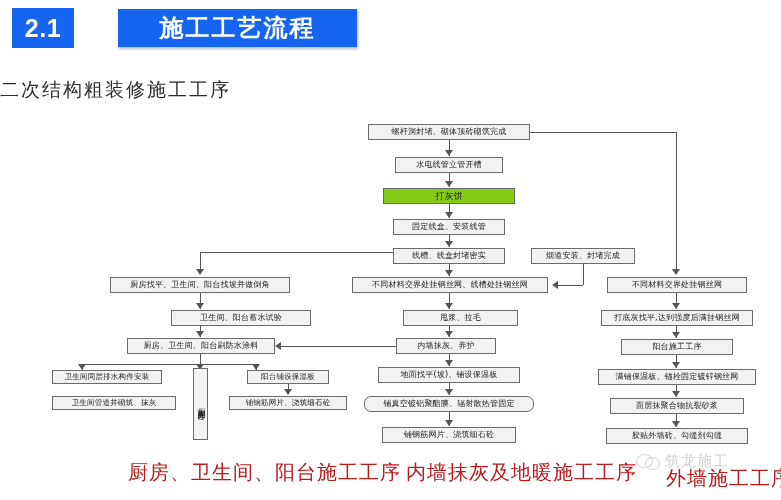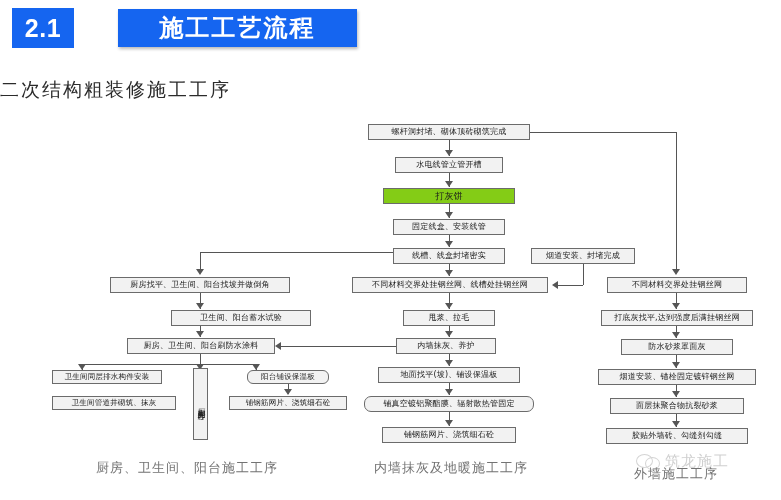--- a/index.html
+++ b/index.html
@@ -74,22 +74,23 @@
   .arrow.left{
     border-top:4px solid transparent;
     border-bottom:4px solid transparent;
     border-right:6px solid #555555;
   }
 
   
   .caption{
     position:absolute;
     font-family:"DejaVu Serif","Liberation Serif",serif;
-    font-size:13px;color:#737373;letter-spacing:1px;
+    font-size:20px;color:#b91c1c;letter-spacing:1px;
     white-space:nowrap;
+    margin-left:32px;
   }
 
   
   .watermark{
     position:absolute;left:636px;top:452px;
     display:flex;align-items:center;gap:3px;
     opacity:.42;
   }
   .wm-logo{
     width:26px;height:19px;position:relative;
@@ -137,21 +138,21 @@
   <div class="node" style="left:393px;top:248px;width:112px;height:16px;">线槽、线盒封堵密实</div>
 
   <div class="ln v" style="left:449px;top:264px;height:12px;"></div>
   <div class="arrow down" style="left:445px;top:270px;"></div>
 
   <div class="node" style="left:352px;top:277px;width:196px;height:16px;">不同材料交界处挂钢丝网、线槽处挂钢丝网</div>
 
   <div class="ln v" style="left:449px;top:293px;height:16px;"></div>
   <div class="arrow down" style="left:445px;top:303px;"></div>
 
-  <div class="node" style="left:403px;top:310px;width:92px;height:16px;">甩浆、拉毛</div>
+  <div class="node" style="left:403px;top:310px;width:115px;height:16px;">甩浆、拉毛</div>
 
   <div class="ln v" style="left:449px;top:326px;height:11px;"></div>
   <div class="arrow down" style="left:445px;top:331px;"></div>
 
   <div class="node" style="left:396px;top:338px;width:100px;height:16px;">内墙抹灰、养护</div>
 
   <div class="ln v" style="left:449px;top:354px;height:12px;"></div>
   <div class="arrow down" style="left:445px;top:360px;"></div>
 
   <div class="node" style="left:378px;top:367px;width:142px;height:16px;">地面找平(坡)、铺设保温板</div>
@@ -178,26 +179,26 @@
   <div class="node" style="left:607px;top:277px;width:140px;height:16px;">不同材料交界处挂钢丝网</div>
 
   <div class="ln v" style="left:676px;top:293px;height:16px;"></div>
   <div class="arrow down" style="left:672px;top:303px;"></div>
 
   <div class="node" style="left:601px;top:310px;width:152px;height:16px;">打底灰找平,达到强度后满挂钢丝网</div>
 
   <div class="ln v" style="left:676px;top:326px;height:12px;"></div>
   <div class="arrow down" style="left:672px;top:332px;"></div>
 
-  <div class="node" style="left:621px;top:339px;width:112px;height:16px;">防水砂浆罩面灰</div>
+  <div class="node" style="left:621px;top:339px;width:112px;height:16px;">阳台施工工序</div>
 
   <div class="ln v" style="left:676px;top:355px;height:13px;"></div>
   <div class="arrow down" style="left:672px;top:362px;"></div>
 
-  <div class="node" style="left:598px;top:369px;width:158px;height:16px;">烟道安装、锚栓固定镀锌钢丝网</div>
+  <div class="node" style="left:598px;top:369px;width:158px;height:16px;">满铺保温板、锚栓固定镀锌钢丝网</div>
 
   <div class="ln v" style="left:676px;top:385px;height:12px;"></div>
   <div class="arrow down" style="left:672px;top:391px;"></div>
 
   <div class="node" style="left:610px;top:398px;width:134px;height:16px;">面层抹聚合物抗裂砂浆</div>
 
   <div class="ln v" style="left:676px;top:414px;height:13px;"></div>
   <div class="arrow down" style="left:672px;top:421px;"></div>
 
   <div class="node" style="left:606px;top:428px;width:142px;height:16px;">胶贴外墙砖、勾缝剂勾缝</div>
@@ -228,21 +229,21 @@
   <div class="ln v" style="left:200px;top:364px;height:6px;"></div>
   <div class="arrow down" style="left:196px;top:364px;"></div>
   <div class="ln v" style="left:256px;top:364px;height:6px;"></div>
   <div class="arrow down" style="left:252px;top:364px;"></div>
 
   <div class="node" style="left:52px;top:370px;width:110px;height:14px;font-size:7.5px;">卫生间同层排水构件安装</div>
   <div class="node" style="left:52px;top:396px;width:124px;height:14px;font-size:7.5px;">卫生间管道井砌筑、抹灰</div>
 
   <div class="node vert" style="left:193px;top:368px;width:15px;height:72px;font-size:8px;">厨房同客厅</div>
 
-  <div class="node" style="left:247px;top:370px;width:82px;height:14px;font-size:7.5px;border-radius:6px;">阳台铺设保温板</div>
+  <div class="node" style="left:247px;top:370px;width:82px;height:14px;font-size:7.5px;">阳台铺设保温板</div>
   <div class="ln v" style="left:288px;top:384px;height:10px;"></div>
   <div class="arrow down" style="left:284px;top:389px;"></div>
   <div class="node" style="left:229px;top:396px;width:118px;height:14px;font-size:7.5px;">铺钢筋网片、浇筑细石砼</div>
 
   <div class="caption" style="left:96px;top:459px;">厨房、卫生间、阳台施工工序</div>
   <div class="caption" style="left:634px;top:465px;">外墙施工工序</div>
   <div class="caption" style="left:374px;top:459px;">内墙抹灰及地暖施工工序</div>
 
   <div class="watermark">
     <span class="wm-logo">

